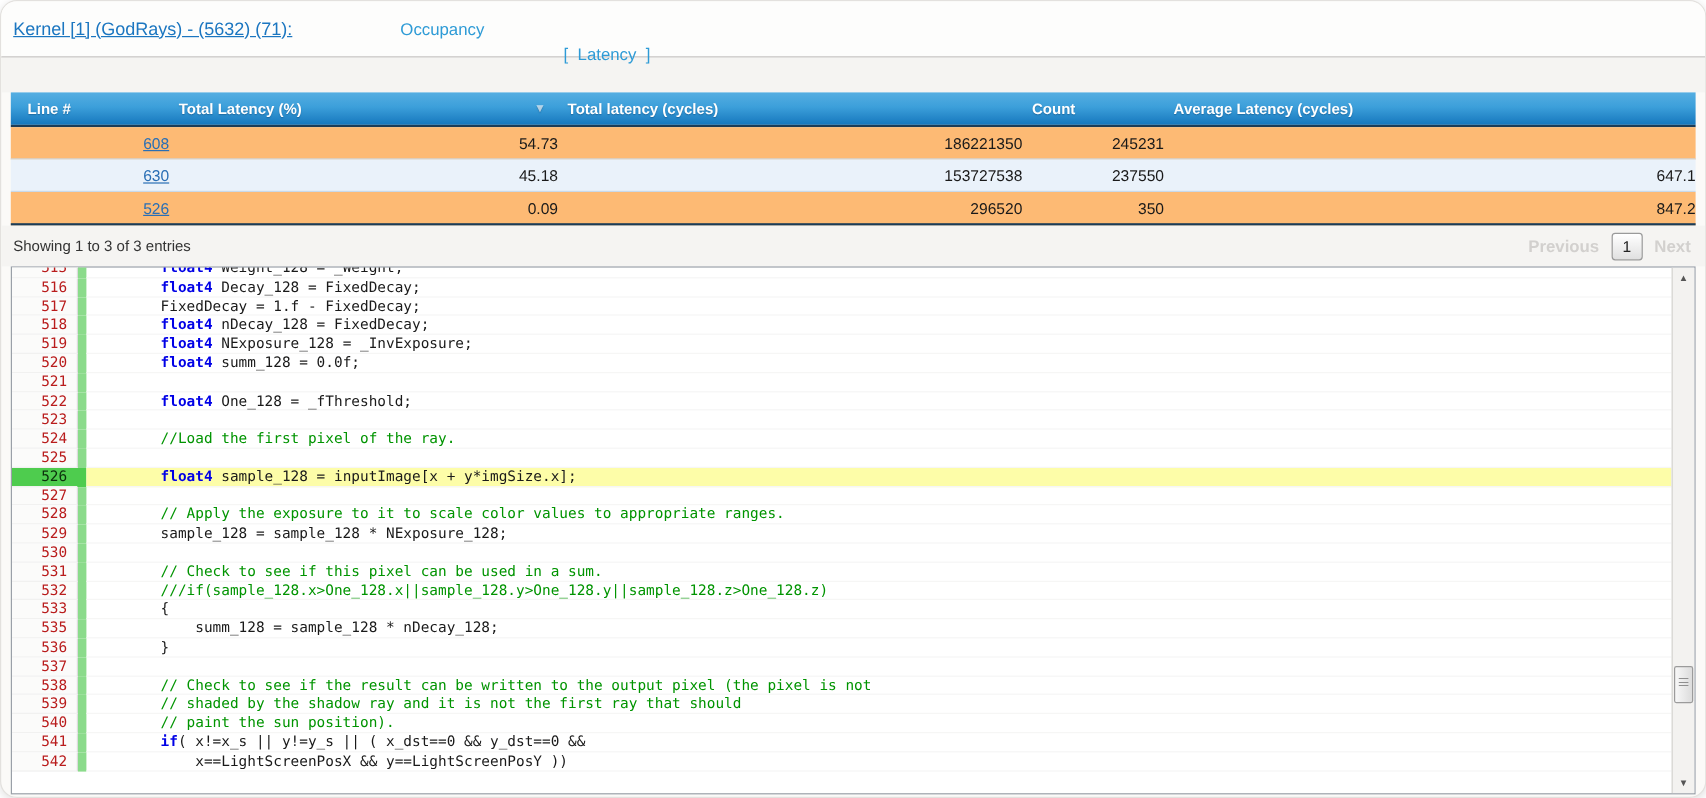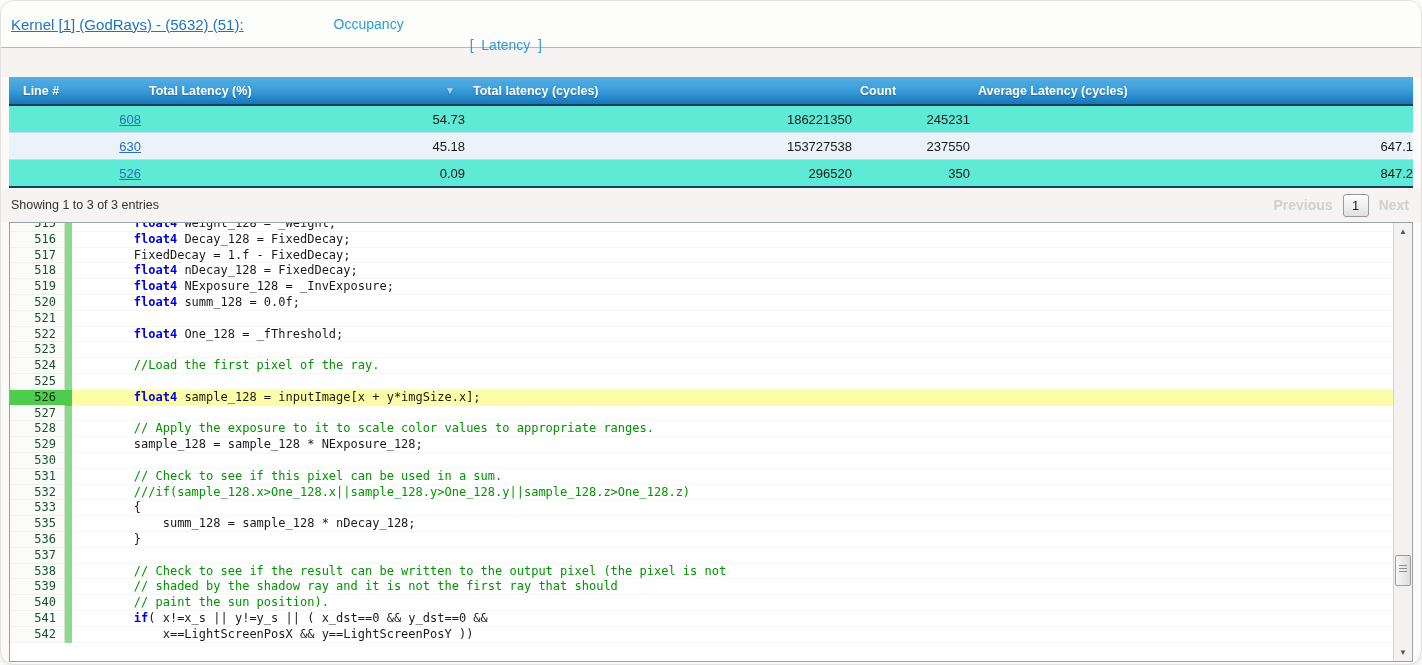--- a/index.html
+++ b/index.html
@@ -19,21 +19,21 @@
   
   .lat-table{margin:0 8px;text-align:right;}
   .tgrid{display:grid;grid-template-columns:126px 324px 387px 118px 1fr;padding-left:6px;align-items:center;}
   .thead{
     height:27px;color:#fff;font-weight:bold;font-size:12.5px;
     background:linear-gradient(to bottom,#55aee2 0%,#3c9fda 45%,#1677bd 100%);
     border-bottom:2px solid #1b3c58;text-shadow:0 1px 1px rgba(0,40,80,.35);
   }
   .thead .cell{padding-left:8px;cursor:pointer;display:flex;align-items:center;}
   .thead .cell .sort{margin-left:auto;margin-right:10px;font-size:10px;color:rgba(255,255,255,.65);}
-  .trow{height:26px;font-size:13px;background:#5eead4;border-bottom:1px solid #c9d9e9;color:#1a1a1a;}
+  .trow{height:26px;font-size:13px;background:#fdba74;border-bottom:1px solid #c9d9e9;color:#1a1a1a;}
   .trow.alt{background:#eaf2fa;}
   .trow:last-child{border-bottom:2px solid #1b3c58;}
   .trow .cell{padding-left:8px;}
   .line-link{color:#2a6fb5;text-decoration:underline;cursor:pointer;}
   
   .tfoot{height:34px;background:#f5f4f2;display:flex;align-items:center;justify-content:space-between;padding:0 12px 0 10px;}
   .tfoot .summary{font-size:12.5px;color:#333;}
   .pager{display:flex;align-items:center;gap:10px;}
   .pager .nav{color:#d2d0ce;font-size:14px;font-weight:bold;cursor:default;}
   .pager .page-btn{
@@ -42,21 +42,21 @@
     display:flex;align-items:center;justify-content:center;cursor:pointer;
   }
   
   .code-wrap{
     margin:0 8px;height:440px;box-sizing:border-box;border:1px solid #9aa0a8;background:#fff;
     display:flex;position:relative;overflow:hidden;
   }
   .code-scroll{flex:1;overflow:hidden;margin-top:-7px;}
   .cline{display:flex;height:15.8px;line-height:15.8px;font-family:"DejaVu Sans Mono","Liberation Mono",monospace;font-size:12px;white-space:pre;}
   .cline .ln{
-    width:46px;flex:0 0 46px;text-align:right;padding-right:8px;color:#14532d;
+    width:46px;flex:0 0 46px;text-align:right;padding-right:8px;color:#b91c1c;
     background:#fbfbfa;border-right:1px solid #dcdcdc;border-bottom:1px solid #f1f1f0;
   }
   .cline .bar{width:7px;flex:0 0 7px;background:#8bdb8b;}
   .cline .src{flex:1;padding-left:4px;color:#1a1a1a;border-bottom:1px solid #f6f6f5;}
   .cline.active .ln{background:#4ecc4e;color:#0c300c;border-right-color:#4ecc4e;}
   .cline.active .bar{background:#4ecc4e;}
   .cline.active .src{background:#fdfda8;}
   .kw{color:#0000e6;font-weight:bold;}
   .cm{color:#009400;}
   
@@ -72,21 +72,21 @@
     content:"";position:absolute;left:3px;right:3px;top:9px;height:9px;
     background:repeating-linear-gradient(to bottom,#8f8f8f 0 1px,transparent 1px 3px);
   }
 </style>
 </head>
 <body>
 
 <div class="app">
 
   <div class="topbar">
-    <span class="kernel-link">Kernel [1] (GodRays) - (5632) (51):</span>
+    <span class="kernel-link">Kernel [1] (GodRays) - (5632) (71):</span>
     <span class="tab tab-occupancy">Occupancy</span>
     <span class="tab tab-latency">[  Latency  ]</span>
   </div>
 
   <div class="substrip"></div>
 
   <div class="lat-table">
     <div class="thead tgrid" id="thead">
         <div class="cell">
           <span>Line #</span>

